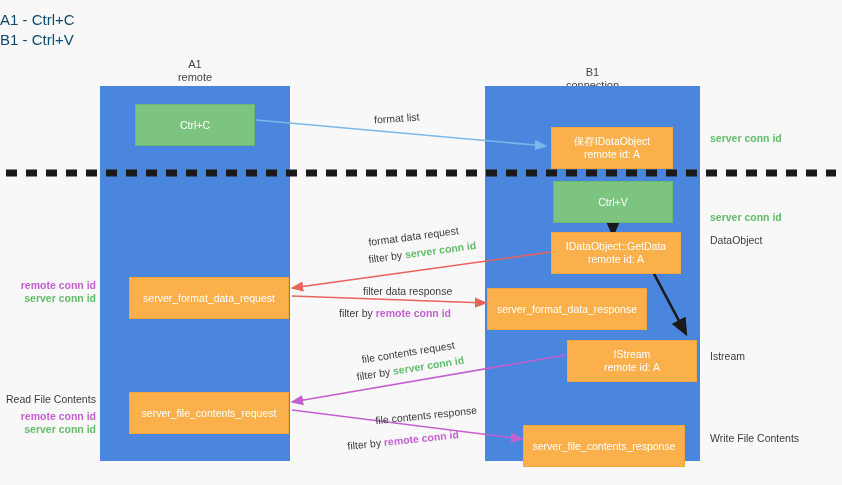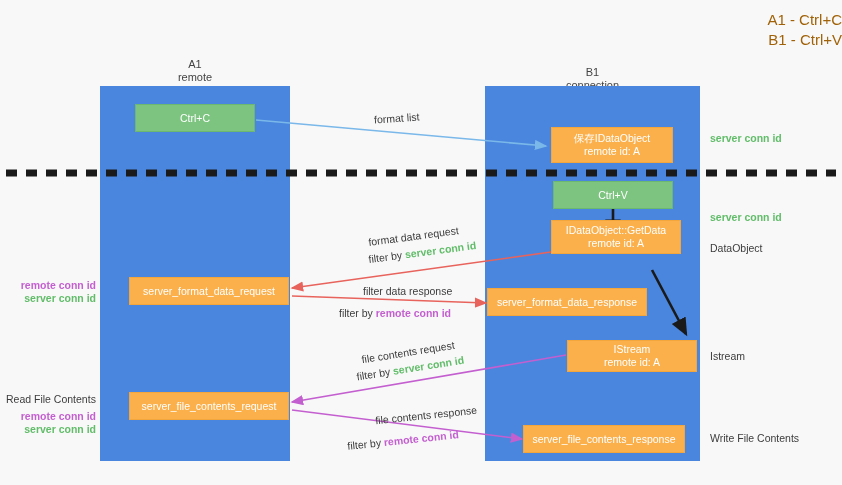--- a/index.html
+++ b/index.html
@@ -22,23 +22,23 @@
     width: 842px;
     height: 485px;
     pointer-events: none;
   }
   .abs { position: absolute; }
 
   
   #title {
     left: 0; top: 10px;
     width: 842px;
-    text-align: right;
+    text-align: left;
     font-size: 15px;
-    color: #a16207;
+    color: #0c4a6e;
     line-height: 20px;
   }
 
   
   .lane-header {
     text-align: center;
     font-size: 11px;
     color: #444;
     line-height: 13px;
   }
@@ -57,21 +57,21 @@
     position: absolute;
     box-sizing: border-box;
     color: #ffffff;
     font-size: 10.5px;
     line-height: 13px;
     text-align: center;
     display: flex;
     flex-direction: column;
     align-items: center;
     justify-content: center;
-    padding: 13px 4px;
+    padding: 20px 4px;
   }
   .node.green { background: #7cc47f; border: 1px solid #6cb870; }
   .node.orange { background: #fbb04c; border: 1px solid #f2a63c; }
   .node .l2 { display: block; }
 
   
   .side-label {
     position: absolute;
     font-size: 10.5px;
     line-height: 13px;
@@ -150,21 +150,21 @@
 
   <div class="node orange" style="left:551px; top:127px; width:122px; height:36px;">
     <span>保存IDataObject</span>
     <span class="l2">remote id: A</span>
   </div>
 
   <div class="node green" style="left:553px; top:181px; width:120px; height:14px;">
     <span>Ctrl+V</span>
   </div>
 
-  <div class="node orange" style="left:551px; top:220px; width:130px; height:34px;">
+  <div class="node orange" style="left:551px; top:232px; width:130px; height:34px;">
     <span>IDataObject::GetData</span>
     <span class="l2">remote id: A</span>
   </div>
 
   <div class="node orange" style="left:567px; top:340px; width:130px; height:32px;">
     <span>IStream</span>
     <span class="l2">remote id: A</span>
   </div>
 
   <div class="node orange" style="left:129px; top:277px; width:160px; height:25px;text-align:right;">
@@ -178,21 +178,21 @@
   <div class="node orange" style="left:523px; top:425px; width:162px; height:25px;">
     <span>server_file_contents_response</span>
   </div>
 
   <div class="node orange" style="left:129px; top:392px; width:160px; height:25px;">
     <span>server_file_contents_request</span>
   </div>
 
   <div class="side-label conn-green" style="left:710px; top:132px;">server conn id</div>
   <div class="side-label conn-green" style="left:710px; top:211px;">server conn id</div>
-  <div class="side-label" style="left:710px; top:242px;">DataObject</div>
+  <div class="side-label" style="left:710px; top:234px;">DataObject</div>
   <div class="side-label" style="left:710px; top:350px;">Istream</div>
   <div class="side-label" style="left:710px; top:432px;">Write File Contents</div>
 
   <div class="side-label" style="left:8px; top:279px; text-align:right; width:88px;">
     <div class="conn-purple">remote conn id</div>
     <div class="conn-green">server conn id</div>
   </div>
 
   <div class="side-label" style="left:6px; top:393px; text-align:left; width:94px;">Read File Contents</div>
 

